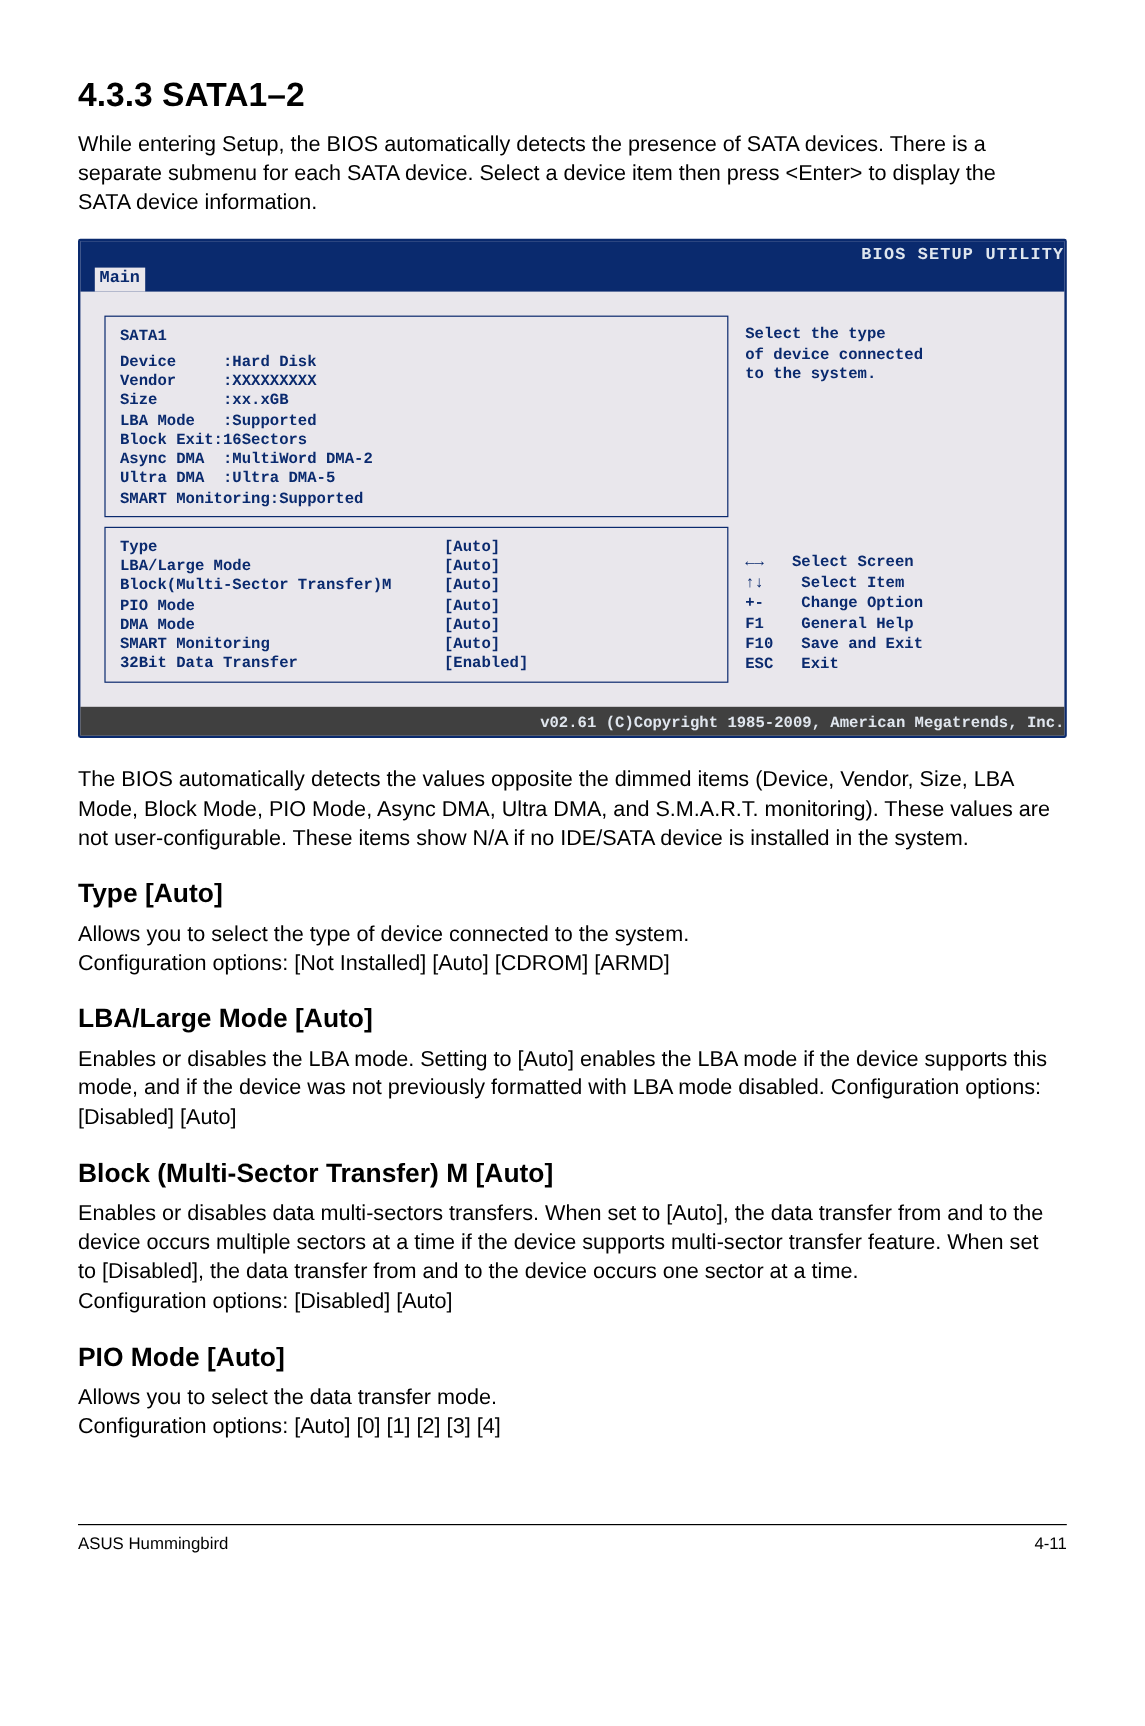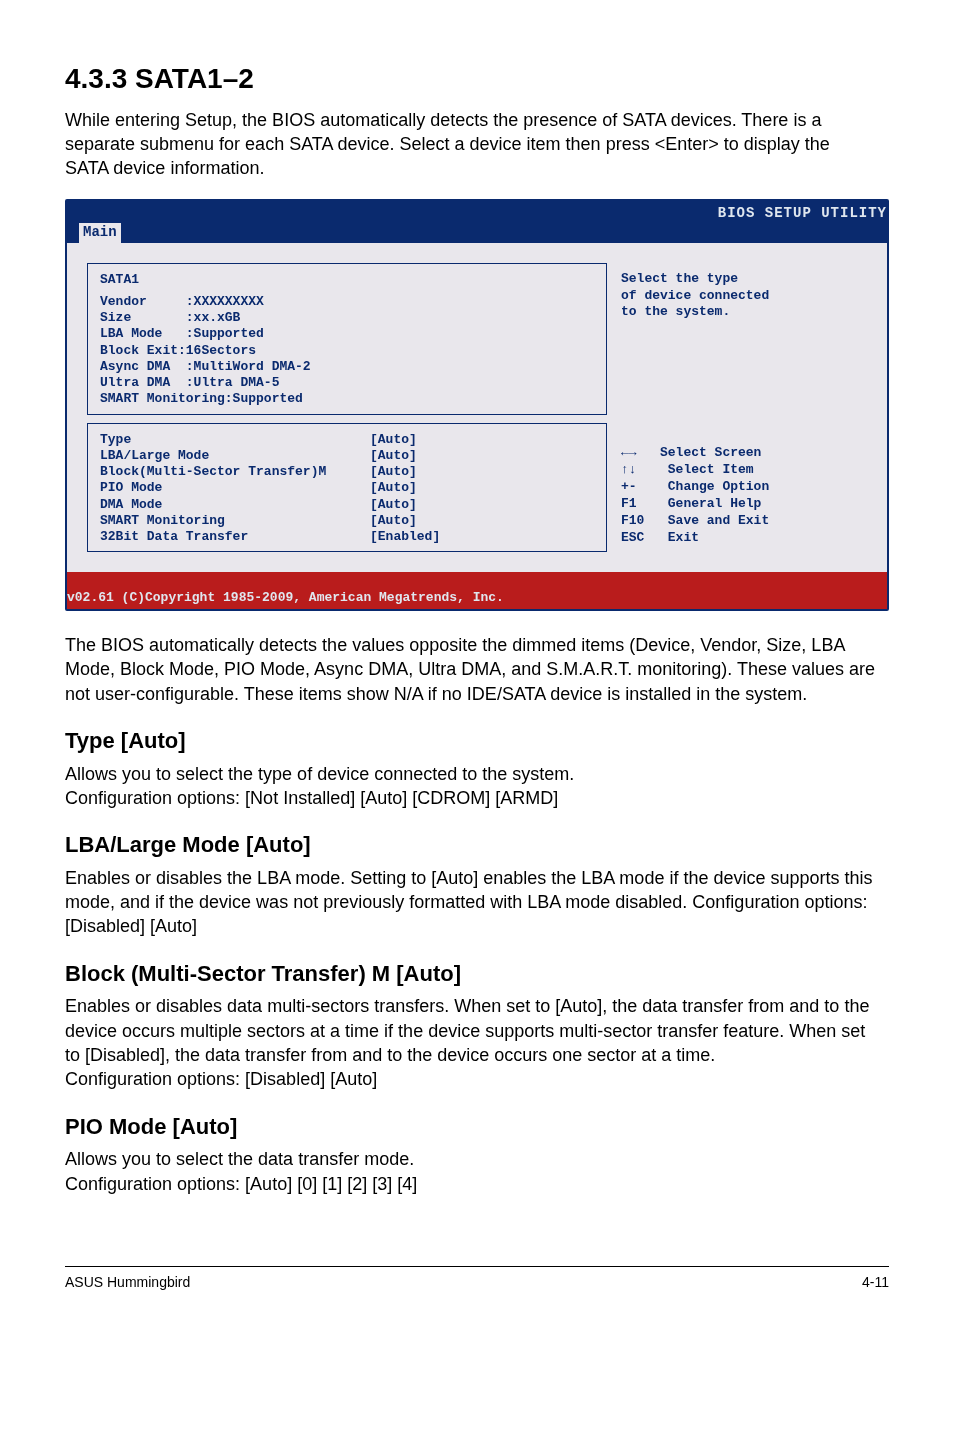--- a/index.html
+++ b/index.html
@@ -109,26 +109,26 @@
     flex: 0 0 auto;
   }
   .help-spacer { flex: 1; }
   .help-keys {
     color: #0a2a6e;
     font-weight: bold;
     white-space: pre;
     line-height: 1.3;
   }
   .bios-footer {
-    background: #b91c1c;
+    background: #404040;
     color: #e0e6ee;
-    text-align: left;
+    text-align: right;
     font-size: 13px;
     font-weight: bold;
-    padding: 17px 0 2px 0;
+    padding: 5px 0 2px 0;
     font-family: "Courier New", monospace;
   }
 
   .footer-row {
     margin-top: 70px;
     display: flex;
     justify-content: space-between;
     align-items: flex-start;
     border-top: 1px solid #000;
     padding-top: 6px;
@@ -144,20 +144,21 @@
 
 <div class="bios">
   <div class="bios-top">
     <div class="bios-title">BIOS SETUP UTILITY</div>
     <div class="bios-tab">Main</div>
   </div>
   <div class="bios-body">
     <div class="bios-left">
       <div class="bios-box">
         <div class="hdr">SATA1</div>
+        <div class="row">Device     :Hard Disk</div>
         <div class="row">Vendor     :XXXXXXXXX</div>
         <div class="row">Size       :xx.xGB</div>
         <div class="row">LBA Mode   :Supported</div>
         <div class="row">Block Exit:16Sectors</div>
         <div class="row">Async DMA  :MultiWord DMA-2</div>
         <div class="row">Ultra DMA  :Ultra DMA-5</div>
         <div class="row">SMART Monitoring:Supported</div>
       </div>
       <div class="bios-box">
         <div class="row"><span style="display:inline-block;width:270px;">Type</span><span class="val">[Auto]</span></div>

